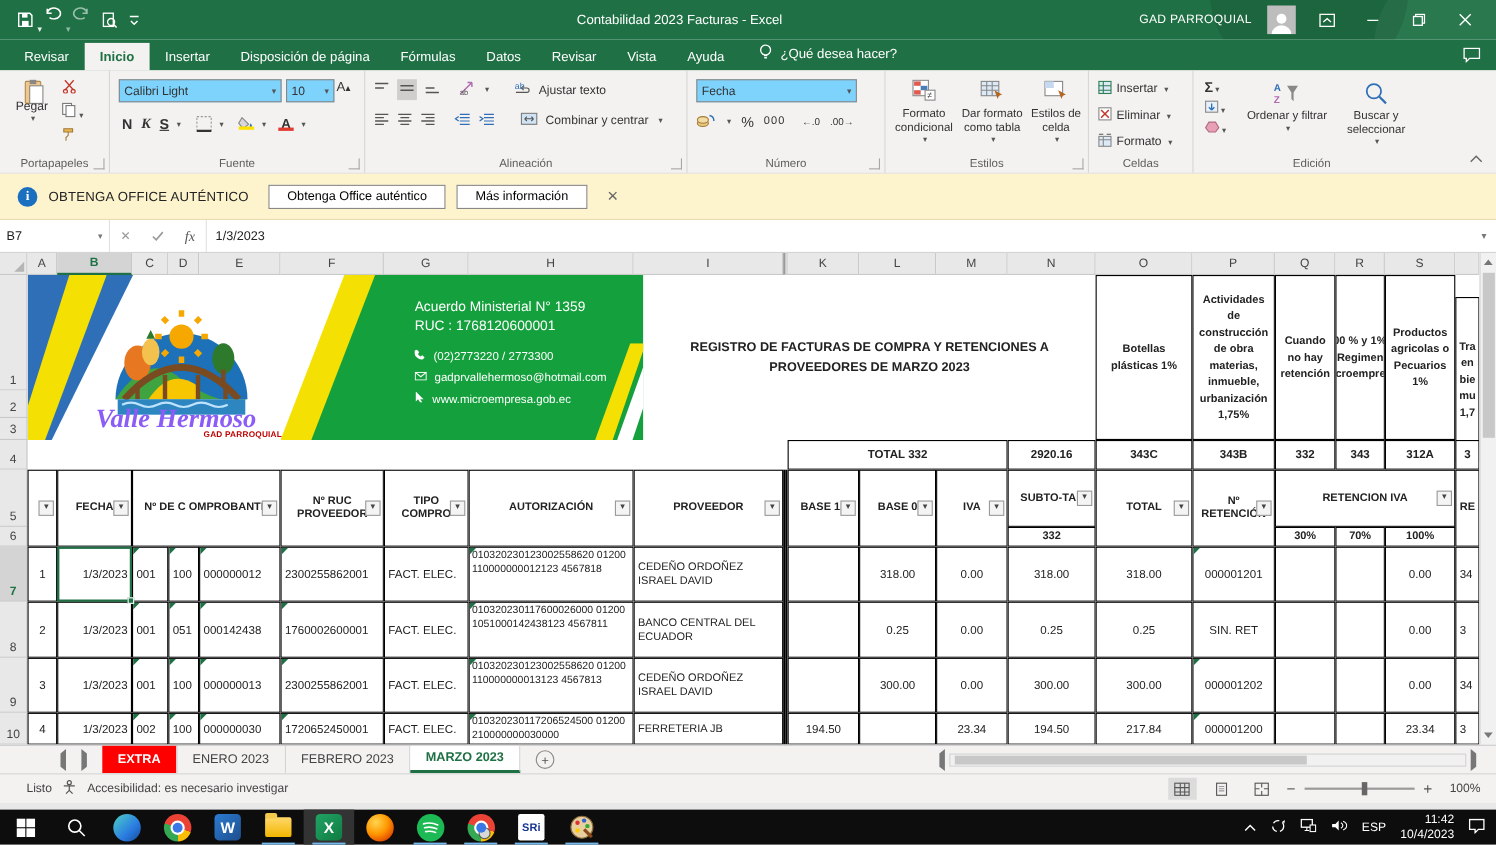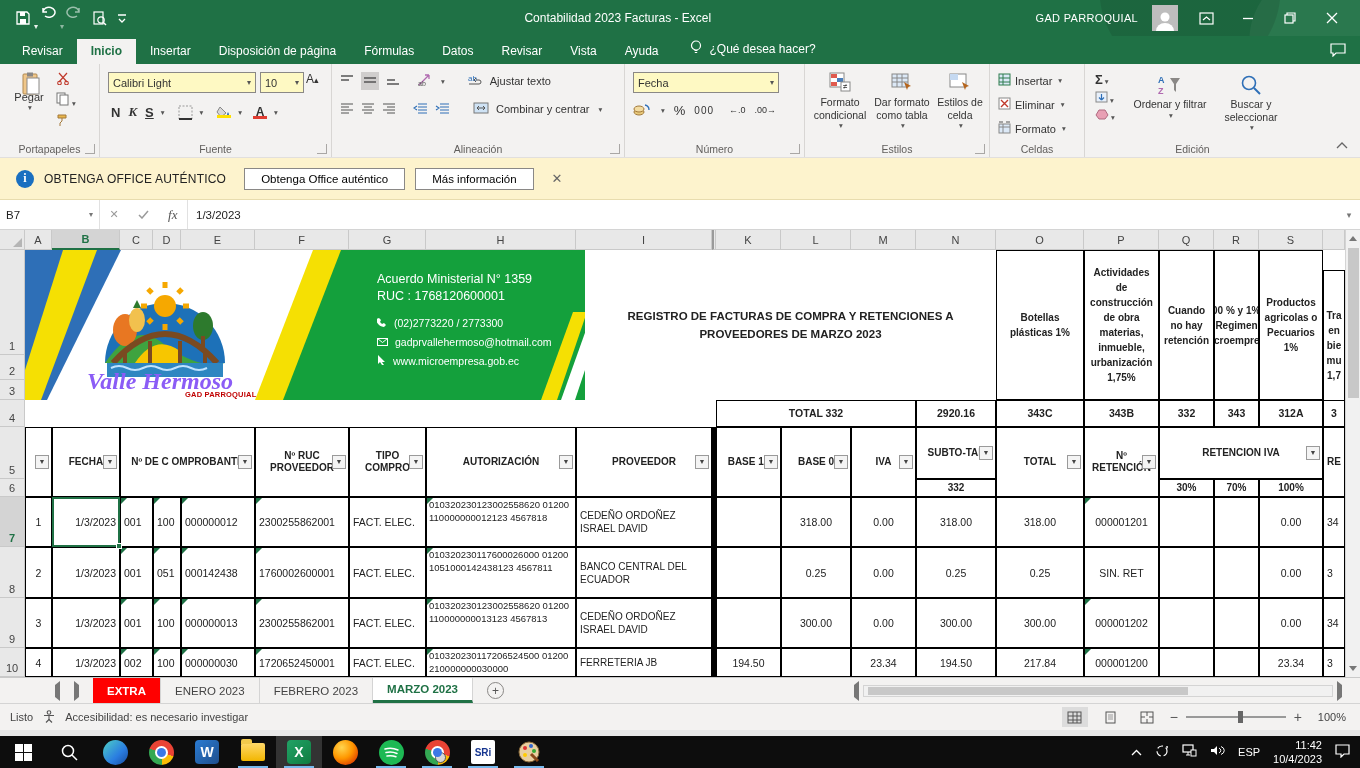--- a/index.html
+++ b/index.html
@@ -27,21 +27,21 @@
   .rtab.active { background:#f3f2f1; color:#1f7145; font-weight:bold; }
   .tellme { display:flex; align-items:center; gap:7px; margin-left:18px; padding-bottom:6px; font-size:12px; }
   .tabrow-right { margin-left:auto; padding:0 14px 4px 0; }
 
   
   .ribbon { position:absolute; left:0; top:64px; width:1360px; height:94px; background:#f3f2f1; border-bottom:1px solid #e1dfdd; font-size:11px; color:#333; }
   .rgroup { position:absolute; top:0; height:93px; border-right:1px solid #d8d6d4; }
   .glabel { position:absolute; bottom:2px; left:0; right:0; text-align:center; font-size:10.5px; color:#605e5c; }
   .launcher { position:absolute; bottom:3px; right:4px; width:10px; height:10px; border:1px solid #8a8886; border-top:none; border-left:none; opacity:.7; }
   .bigbtn { display:flex; flex-direction:column; align-items:center; justify-content:flex-start; text-align:center; font-size:11px; color:#333; }
-  .combo { background:#fef9c3; border:1px solid #8a8886; display:flex; align-items:center; font-size:11px; padding:0 4px; height:21px; }
+  .combo { background:#7dd3fc; border:1px solid #8a8886; display:flex; align-items:center; font-size:11px; padding:0 4px; height:21px; }
   .combo .arrow { margin-left:auto; font-size:8px; color:#555; }
   .mini { display:inline-flex; align-items:center; justify-content:center; height:20px; padding:0 3px; color:#333; }
   .dd { font-size:7.5px; color:#555; margin-left:2px; }
   .rowflex { display:flex; align-items:center; }
   .ico16 { width:16px; height:16px; display:inline-block; }
   .nks { font-weight:bold; font-size:13px; }
   .k-it { font-style:italic; font-family:"Liberation Serif",serif; }
   .s-un { text-decoration:underline; }
   .bar-under { display:inline-block; width:14px; height:3px; margin-top:-2px; }
 
@@ -107,21 +107,21 @@
   .stab.red { background:#ff0000; color:#fff; font-weight:bold; }
   .stab.active { background:#fff; color:#1f7145; font-weight:bold; border-bottom:3px solid #1f7145; }
   .addsheet { width:17px; height:17px; border:1px solid #8a8886; border-radius:50%; display:flex; align-items:center; justify-content:center; margin:4px 0 0 14px; color:#555; font-size:12px; line-height:1; }
   .hscroll { margin-left:auto; display:flex; align-items:center; gap:4px; padding-right:18px; }
   .htrack { width:470px; height:12px; background:#f1f1f1; border:1px solid #d4d4d4; position:relative; }
   .hthumb { position:absolute; left:4px; top:1px; height:8px; width:320px; background:#c8c8c8; }
 
   
   .statusbar { position:absolute; left:0; top:703px; width:1360px; height:27px; background:#f3f2f1; border-top:1px solid #d4d4d4; display:flex; align-items:center; font-size:11px; color:#444; }
   .strip { position:absolute; left:0; top:730px; width:1360px; height:6px; background:#e8e8e8; }
-  .sb-left { display:flex; align-items:center; gap:10px; padding-left:10px; }
+  .sb-left { display:flex; align-items:center; gap:10px; padding-left:24px; }
   .sb-right { margin-left:auto; display:flex; align-items:center; gap:10px; padding-right:14px; }
   .viewico { width:26px; height:20px; display:flex; align-items:center; justify-content:center; }
   .viewico.on { background:#dcdcdc; }
   .zoomline { display:flex; align-items:center; gap:8px; }
   .ztrack { width:100px; height:2px; background:#999; position:relative; }
   .zthumb { position:absolute; left:52px; top:-5px; width:5px; height:12px; background:#666; }
 
   
   .taskbar { position:absolute; left:0; top:736px; width:1360px; height:32px; background:#0d0d0d; display:flex; align-items:center; color:#fff; }
   .tslot { width:46px; height:32px; display:flex; align-items:center; justify-content:center; position:relative; }

